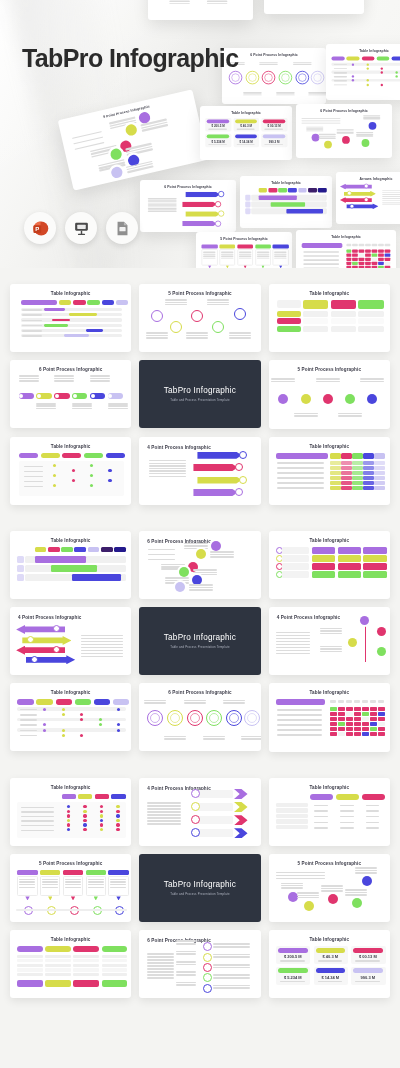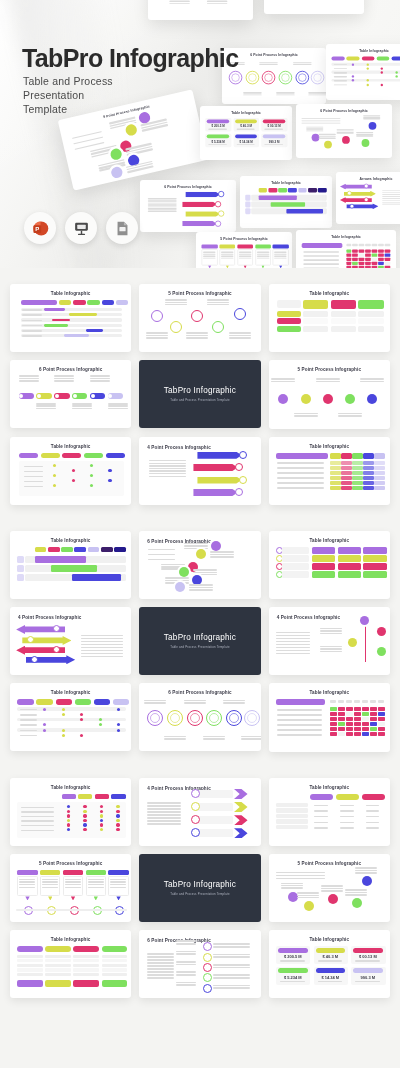--- a/index.html
+++ b/index.html
@@ -437,25 +437,20 @@
             <div style="position:absolute;left:85.485px;top:44px;width:6.765px;height:4px;border-radius:0.8px;background:#e0356e;"></div>
             <div style="position:absolute;left:93.48px;top:44px;width:6.765px;height:4px;border-radius:0.8px;background:#e0356e;"></div>
             <div style="position:absolute;left:101.475px;top:44px;width:6.765px;height:4px;border-radius:0.8px;background:#7fe05f;"></div>
             <div style="position:absolute;left:109.47px;top:44px;width:6.765px;height:4px;border-radius:0.8px;background:#e0356e;"></div>
           </div>
         </div>
       </div>
     </div>
 
   <div class="hero-title">TabPro Infographic</div>
-  <div class="hero-sub">
-    <div>Table and Process</div>
-    <div>Presentation</div>
-    <div>Template</div>
-  </div>
 
   <div class="format-icons">
     <div class="fmt">
       <svg width="17" height="17" viewBox="0 0 24 24" aria-hidden="true">
         <path d="M13 2 A10 10 0 0 1 13 22 A10 10 0 0 1 13 2 Z" fill="#d24726"></path>
         <path d="M12 2 A10 10 0 0 0 3.2 17 L12 12 Z" fill="#ed6c47"></path>
         <rect x="2" y="7.5" width="11" height="11" rx="1.6" fill="#c43e1c"></rect>
         <text x="7.5" y="15.6" font-size="8.5" font-family="Liberation Sans, sans-serif" font-weight="bold" fill="#fff" text-anchor="middle">P</text>
       </svg>
     </div>

